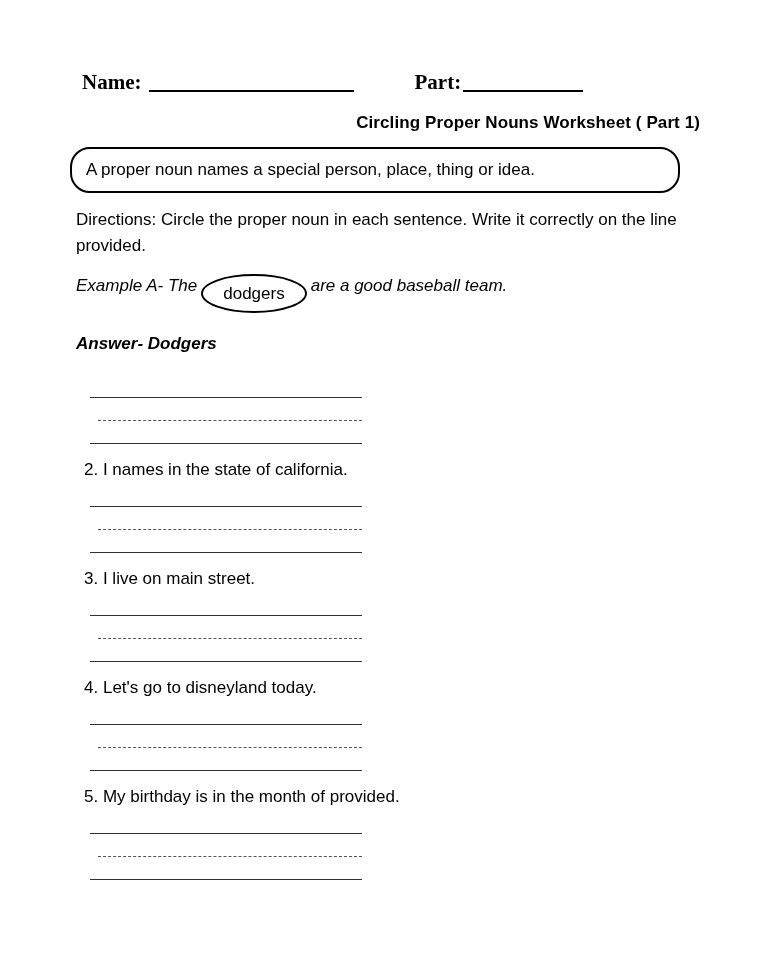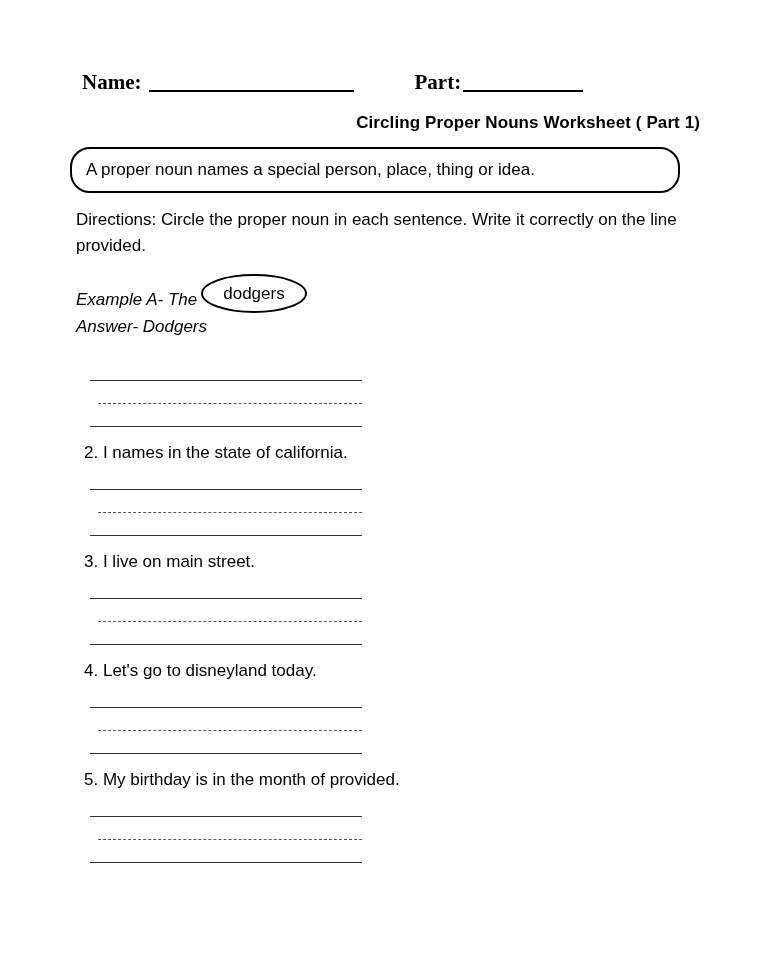--- a/index.html
+++ b/index.html
@@ -85,35 +85,36 @@
 
   
   .example-block {
     font-style: italic;
     font-size: 17px;
     margin: 0 0 20px 16px;
     line-height: 1.45;
   }
   .example-line-1 {
     display: flex;
-    align-items: flex-end;
+    align-items: flex-start;
     white-space: nowrap;
   }
   .circled {
     display: inline-block;
     border: 2px solid #000;
     border-radius: 50%;
     padding: 9px 20px;
     font-style: normal;
     font-size: 17px;
     margin: 0 4px;
     line-height: 1;
   }
   .answer-line {
-    margin-top: 2px;
+    margin-top: 19px;
+    font-weight: bold;
   }
 
   
   .questions {
     margin-left: 22px;
   }
   .question {
     margin-bottom: 16px;
   }
   .question-text {
@@ -157,20 +158,21 @@
   <div class="worksheet-title">Circling Proper Nouns Worksheet ( Part 1)</div>
 
   <div class="definition-box">A proper noun names a special person, place, thing or idea.</div>
 
   <div class="directions">Directions: Circle the proper noun in each sentence. Write it correctly on the line provided.</div>
 
   <div class="example-block">
     <div class="example-line-1">
       <span>Example A- The</span>
       <span class="circled">dodgers</span>
+      <span>are a good baseball team.</span>
     </div>
     <div class="answer-line">Answer- Dodgers</div>
   </div>
 
   <div class="questions">
 
     <div class="question">
       <div class="writing-lines">
         <div class="solid-line"></div>
         <div class="dashed-line"></div>

